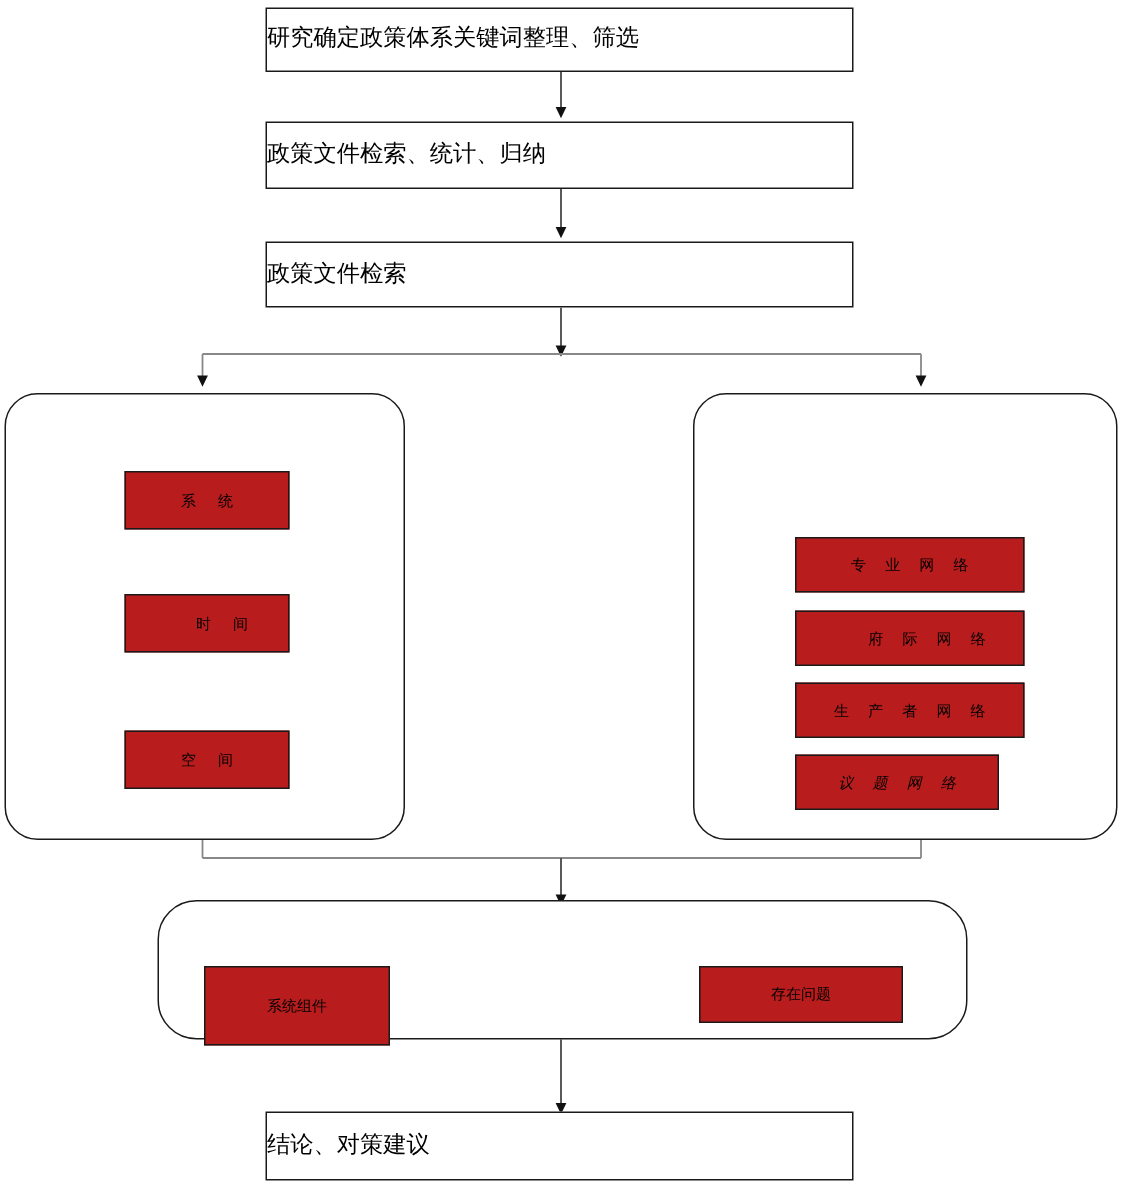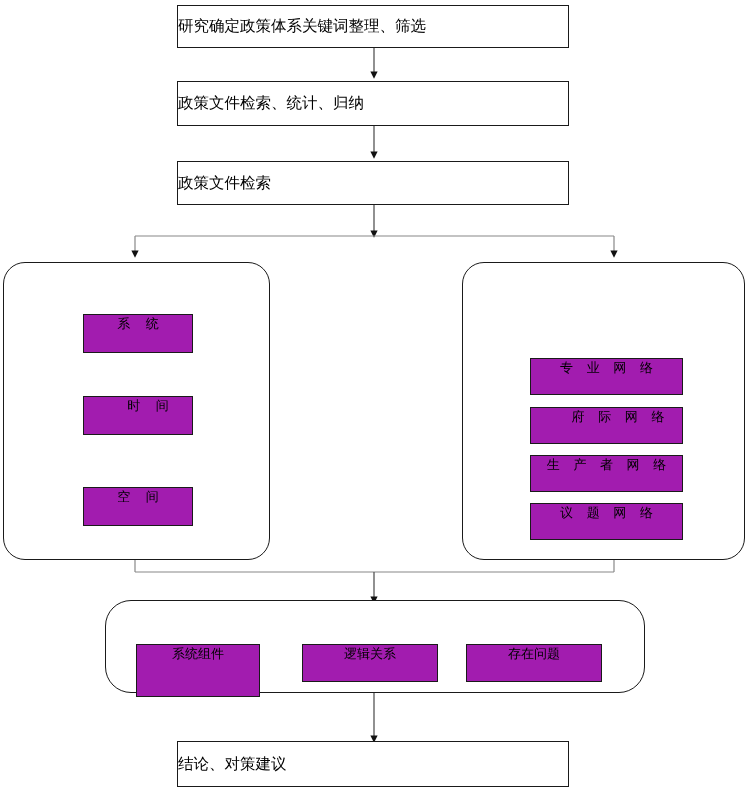--- a/index.html
+++ b/index.html
@@ -49,26 +49,27 @@
     position:absolute;
     left:0;right:0;
     text-align:center;
     font-weight:bold;
     font-size:14.5px;
     color:#000;
   }
   .inner-box{
     position:absolute;
     box-sizing:border-box;
-    background:#a21caf;
+    background:#b91c1c;
     border:1.6px solid #1a1a1a;
     display:flex;
+    align-items:center;
     justify-content:center;
     text-align:center;
-    font-size:13px;
+    font-size:10px;
     color:#000;
     z-index:4;
   }
   .sp2{letter-spacing:6px;text-indent:6px;}
   .sp1{letter-spacing:5px;text-indent:5px;}
   .plain{letter-spacing:0;}
 </style>
 </head>
 <body>
 
@@ -133,32 +134,29 @@
 
   <div class="inner-box sp1" style="left:530px;top:358px;width:153px;height:37px;">
     <span>专 业 网 络</span>
   </div>
   <div class="inner-box sp1" style="left:530px;top:407px;width:153px;height:37px;padding-left:23px;">
     <span>府 际 网 络</span>
   </div>
   <div class="inner-box sp1" style="left:530px;top:455px;width:153px;height:37px;">
     <span>生 产 者 网 络</span>
   </div>
-  <div class="inner-box sp1" style="left:530px;top:503px;width:153px;height:37px;">
+  <div class="inner-box sp1" style="left:530px;top:503px;width:136px;height:37px;font-style:italic;">
     <span>议 题 网 络</span>
   </div>
 
   <div class="panel" style="left:105px;top:600px;width:540px;height:93px;border-radius:26px;"></div>
   <div class="panel-title" style="left:105px;top:610px;width:540px;">功能分析</div>
 
   <div class="inner-box plain" style="left:136px;top:644px;width:124px;height:53px;">
     <span>系统组件</span>
-  </div>
-  <div class="inner-box plain" style="left:302px;top:644px;width:136px;height:38px;">
-    <span>逻辑关系</span>
   </div>
   <div class="inner-box plain" style="left:466px;top:644px;width:136px;height:38px;">
     <span>存在问题</span>
   </div>
 
   <div class="box stage-box" style="left:177px;top:741px;width:392px;height:46px;">
     <span>结论、对策建议</span>
   </div>
 
 </div>

